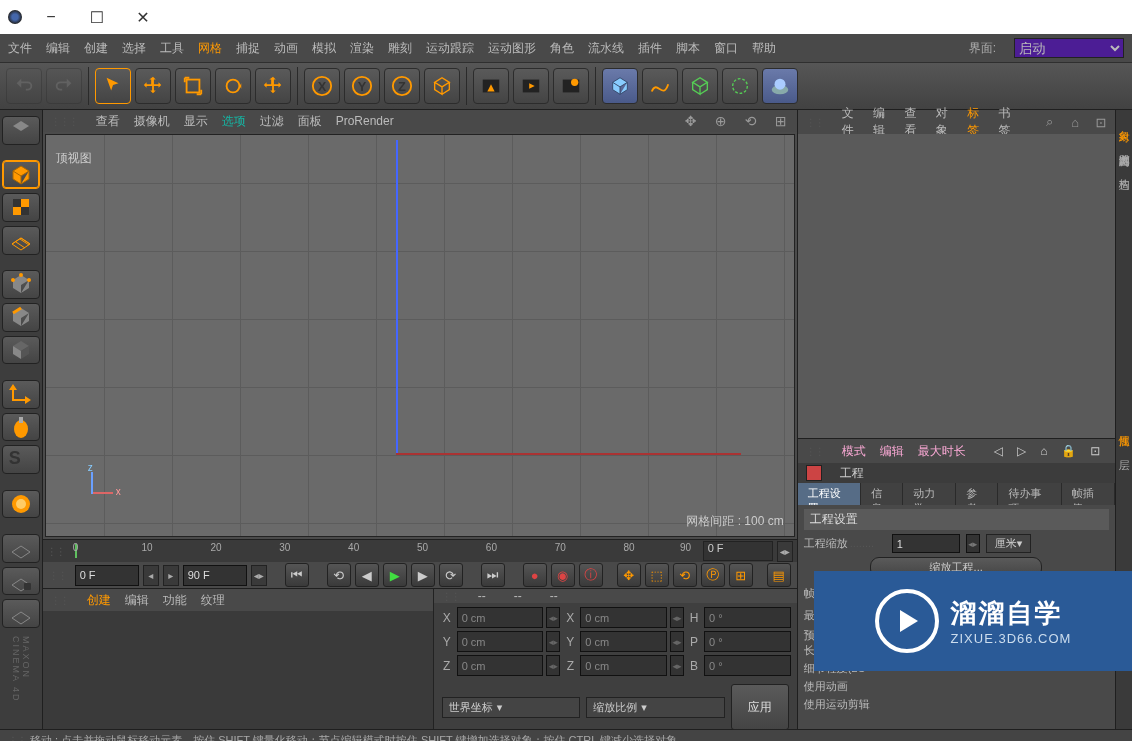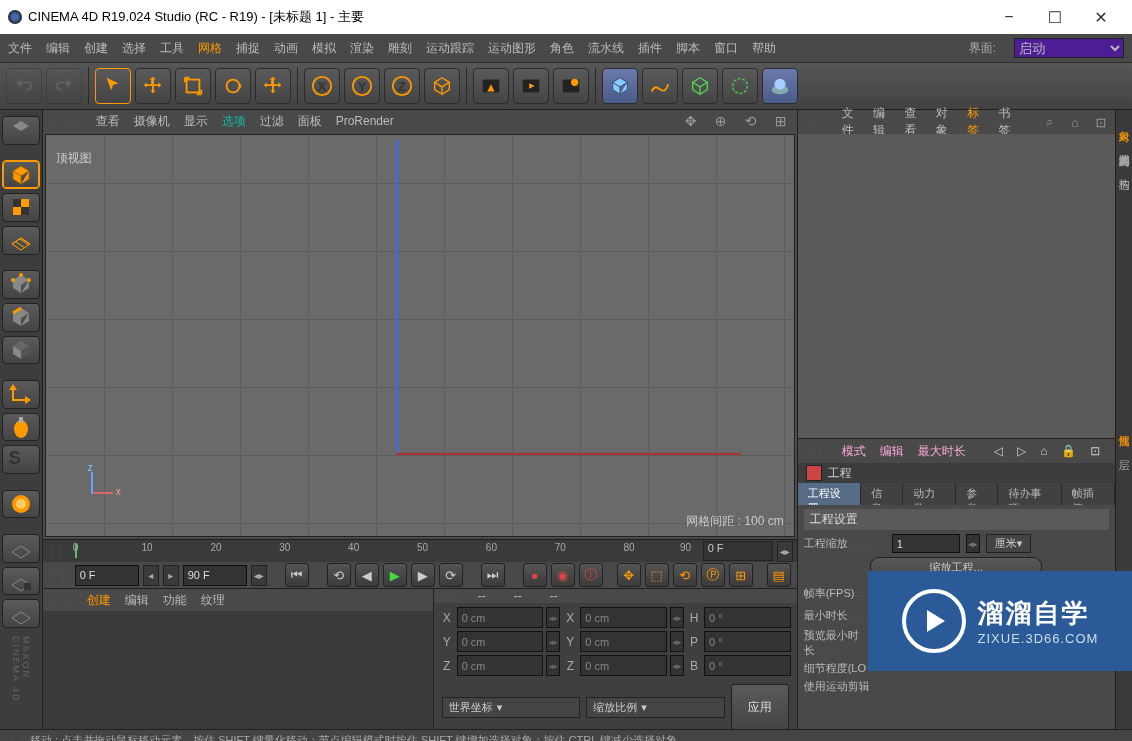--- a/index.html
+++ b/index.html
@@ -72,48 +72,47 @@
 .objmgr{flex:0 0 328px;display:flex;flex-direction:column}
 .objmgr-menu{height:24px;display:flex;align-items:center;gap:14px;padding:0 8px;background:#494949}
 .objmgr-menu .item{color:#bbb}
 .objmgr-menu .item.active{color:#f90}
 .objmgr-menu .spacer{flex:1}
 .objmgr-menu .ic{color:#999;font-size:13px;width:16px;text-align:center}
 .objmgr-body{flex:1;background:#5a5a5a}
 .attrmgr{flex:1;display:flex;flex-direction:column;border-top:1px solid #1f1f1f}
 .attr-menu{height:24px;display:flex;align-items:center;gap:14px;padding:0 8px}
 .attr-menu .item{color:#f9a8d4}
-.attr-crumb{height:20px;display:flex;align-items:center;gap:6px;padding:0 8px;background:#3c3c3c}
+.attr-crumb{height:20px;display:flex;align-items:center;gap:18px;padding:0 8px;background:#3c3c3c}
 .attr-crumb .icon{width:14px;height:14px;background:#c44;border:1px solid #222}
 .tabs{height:22px;display:flex;background:#414141}
 .tabs .tab{padding:3px 10px;color:#bbb;border-right:1px solid #2a2a2a;cursor:pointer;font-size:11px}
 .tabs .tab.active{background:#566c86;color:#fff}
 .attr-body{flex:1;background:#494949;padding:4px 6px;overflow:hidden;position:relative}
 .section-hdr{background:#5a5a5a;color:#ddd;padding:2px 6px;margin-bottom:4px;font-size:12px}
 .prow{display:flex;align-items:center;gap:6px;margin-bottom:3px;font-size:11px}
 .prow .plbl{width:82px;color:#bbb}
 .prow .plbl.dotted::after{content:"........";color:#555;margin-left:2px}
 .prow .pval{width:58px;height:17px;background:#333;border:1px solid #111;color:#ddd;padding:0 4px;display:flex;align-items:center;font-size:11px}
 .prow .pstep{width:12px;height:17px;background:#333;border:1px solid #111;color:#777;font-size:9px;display:flex;align-items:center;justify-content:center}
 .prow .punit{height:17px;background:#444;border:1px solid #222;color:#ccc;padding:0 8px;display:flex;align-items:center;font-size:11px}
 .longbtn{width:170px;height:19px;background:linear-gradient(#5a5a5a,#444);border:1px solid #222;border-radius:9px;display:flex;align-items:center;justify-content:center;color:#ccc;font-size:11px;margin:4px auto 6px}
 .status{height:20px;background:#444;display:flex;align-items:center;padding:0 8px;color:#aaa;font-size:11px;border-top:1px solid #1f1f1f}
-.watermark{position:absolute;right:0;bottom:70px;width:264px;height:100px;background:#2a5a97;display:flex;align-items:center;justify-content:center;gap:12px;z-index:999;color:#fff}
+.watermark{position:absolute;right:0;bottom:70px;width:318px;height:100px;background:#2a5a97;display:flex;align-items:center;justify-content:center;gap:12px;z-index:999;color:#fff}
 .watermark .play{width:56px;height:56px;border:4px solid #fff;border-radius:50%;display:flex;align-items:center;justify-content:center}
 .watermark .play::before{content:"";border-left:18px solid #fff;border-top:11px solid transparent;border-bottom:11px solid transparent;margin-left:5px}
 .watermark .txt{display:flex;flex-direction:column}
 .watermark .big{font-size:26px;font-weight:bold;letter-spacing:2px}
 .watermark .small{font-size:13px;letter-spacing:1px;color:#cde}
 </style>
 </head>
 <body>
 
 <div class="titlebar">
   <span class="icon"></span>
-  <span class="title">CINEMA 4D R19.024 Studio (RC - R19) - [未标题 1] - 主要</span>
   <div class="winbtn">−</div>
   <div class="winbtn">☐</div>
   <div class="winbtn close">✕</div>
 </div>
 
 <div class="menubar">
   <span class="item">文件</span>
   <span class="item">编辑</span>
   <span class="item">创建</span>
   <span class="item">选择</span>
@@ -545,20 +544,23 @@
           <span class="plbl dotted">预览最小时长</span>
           <div class="pval">0 F</div>
             <div class="pstep">◂▸</div>
           <span style="width:16px"></span>
           <span class="plbl dotted">预览最大时长</span>
         </div>
         <div class="prow">
             <span class="plbl">细节程度(LO</span>
           </div>
         <div class="prow">
+            <span class="plbl">使用动画</span>
+          </div>
+        <div class="prow">
             <span class="plbl">使用运动剪辑</span>
           </div>
       </div>
     </div>
   </div>
 
   <div class="rside">
     <span class="vtab active">对象</span>
     <span class="vtab">内容浏览器</span>
     <span class="vtab">构造</span>

